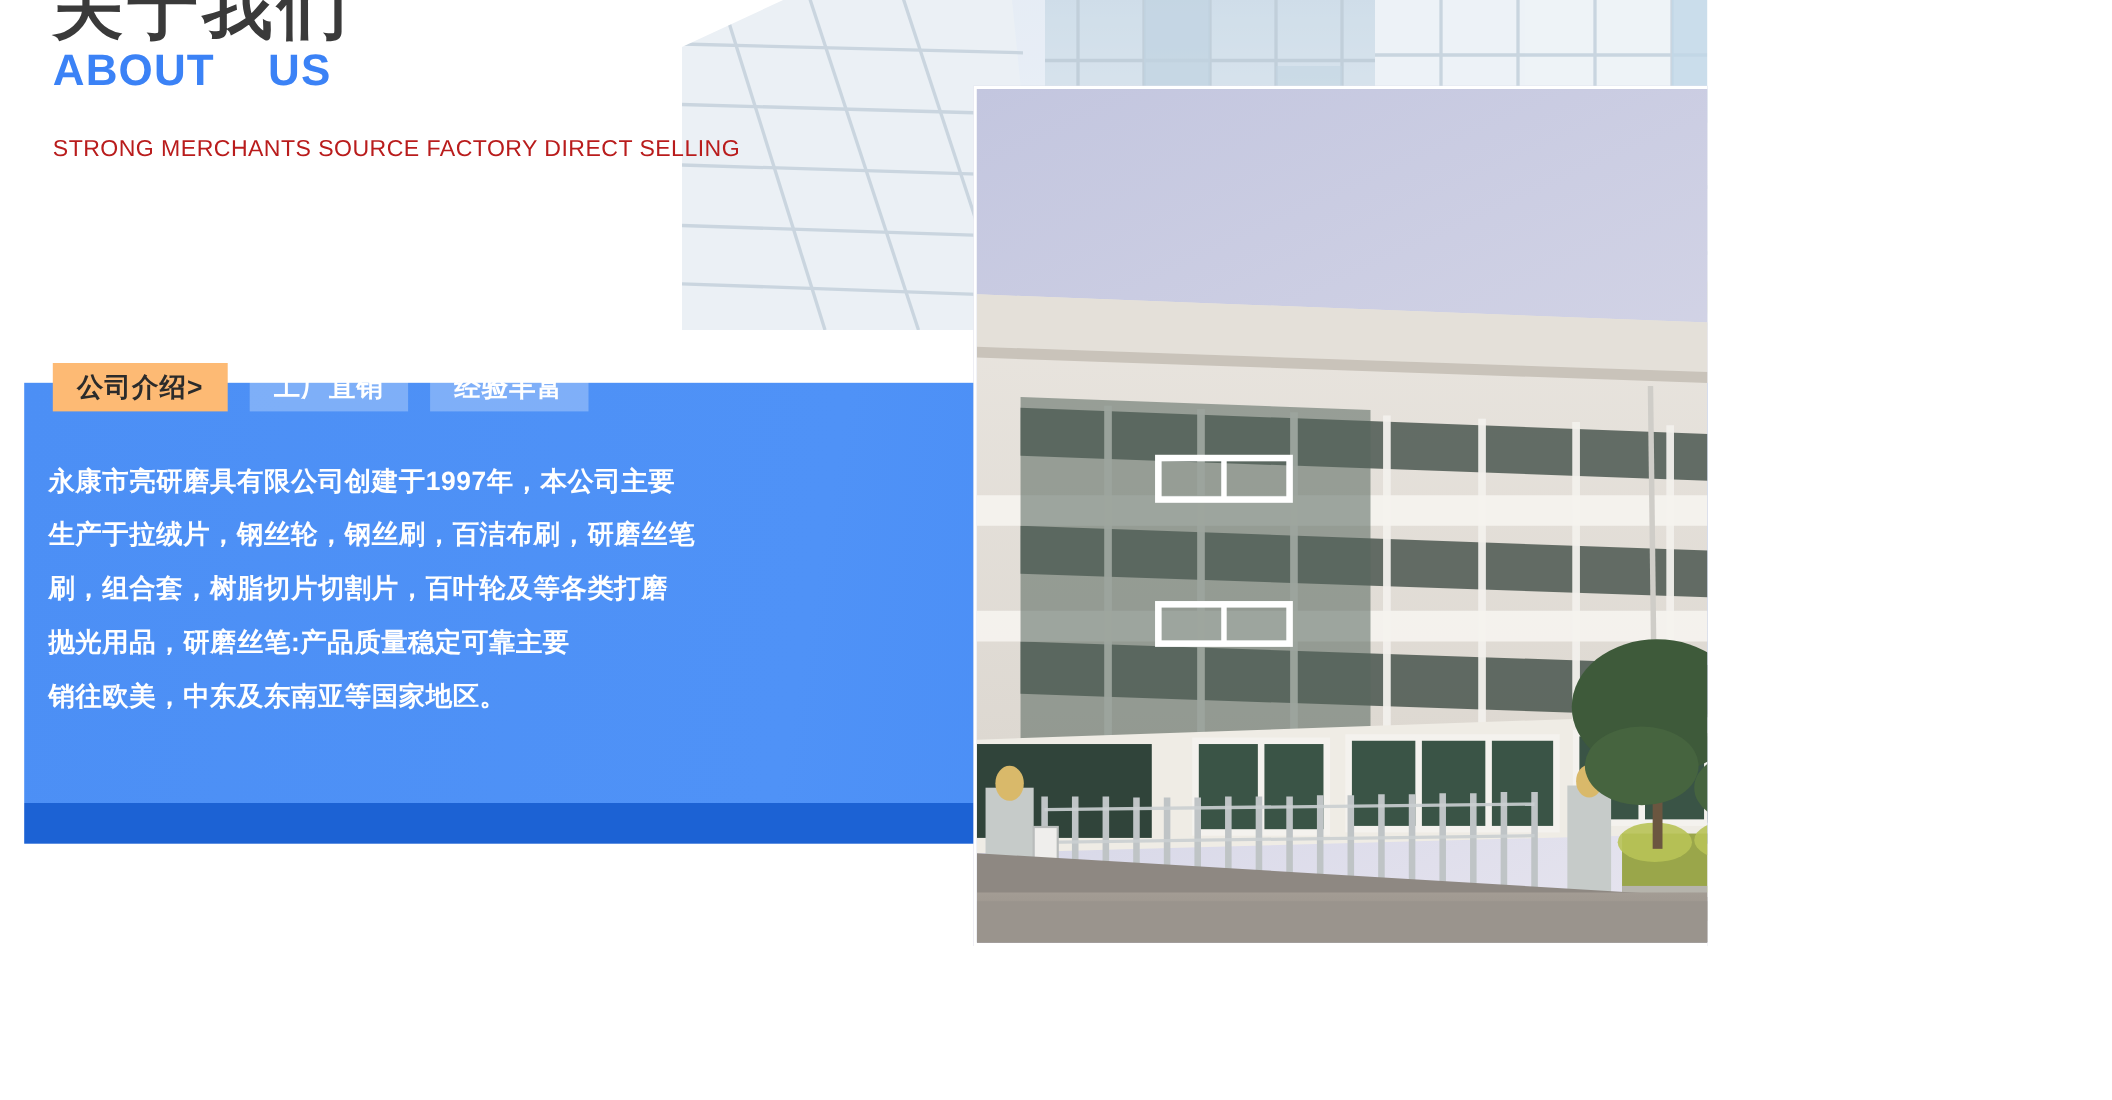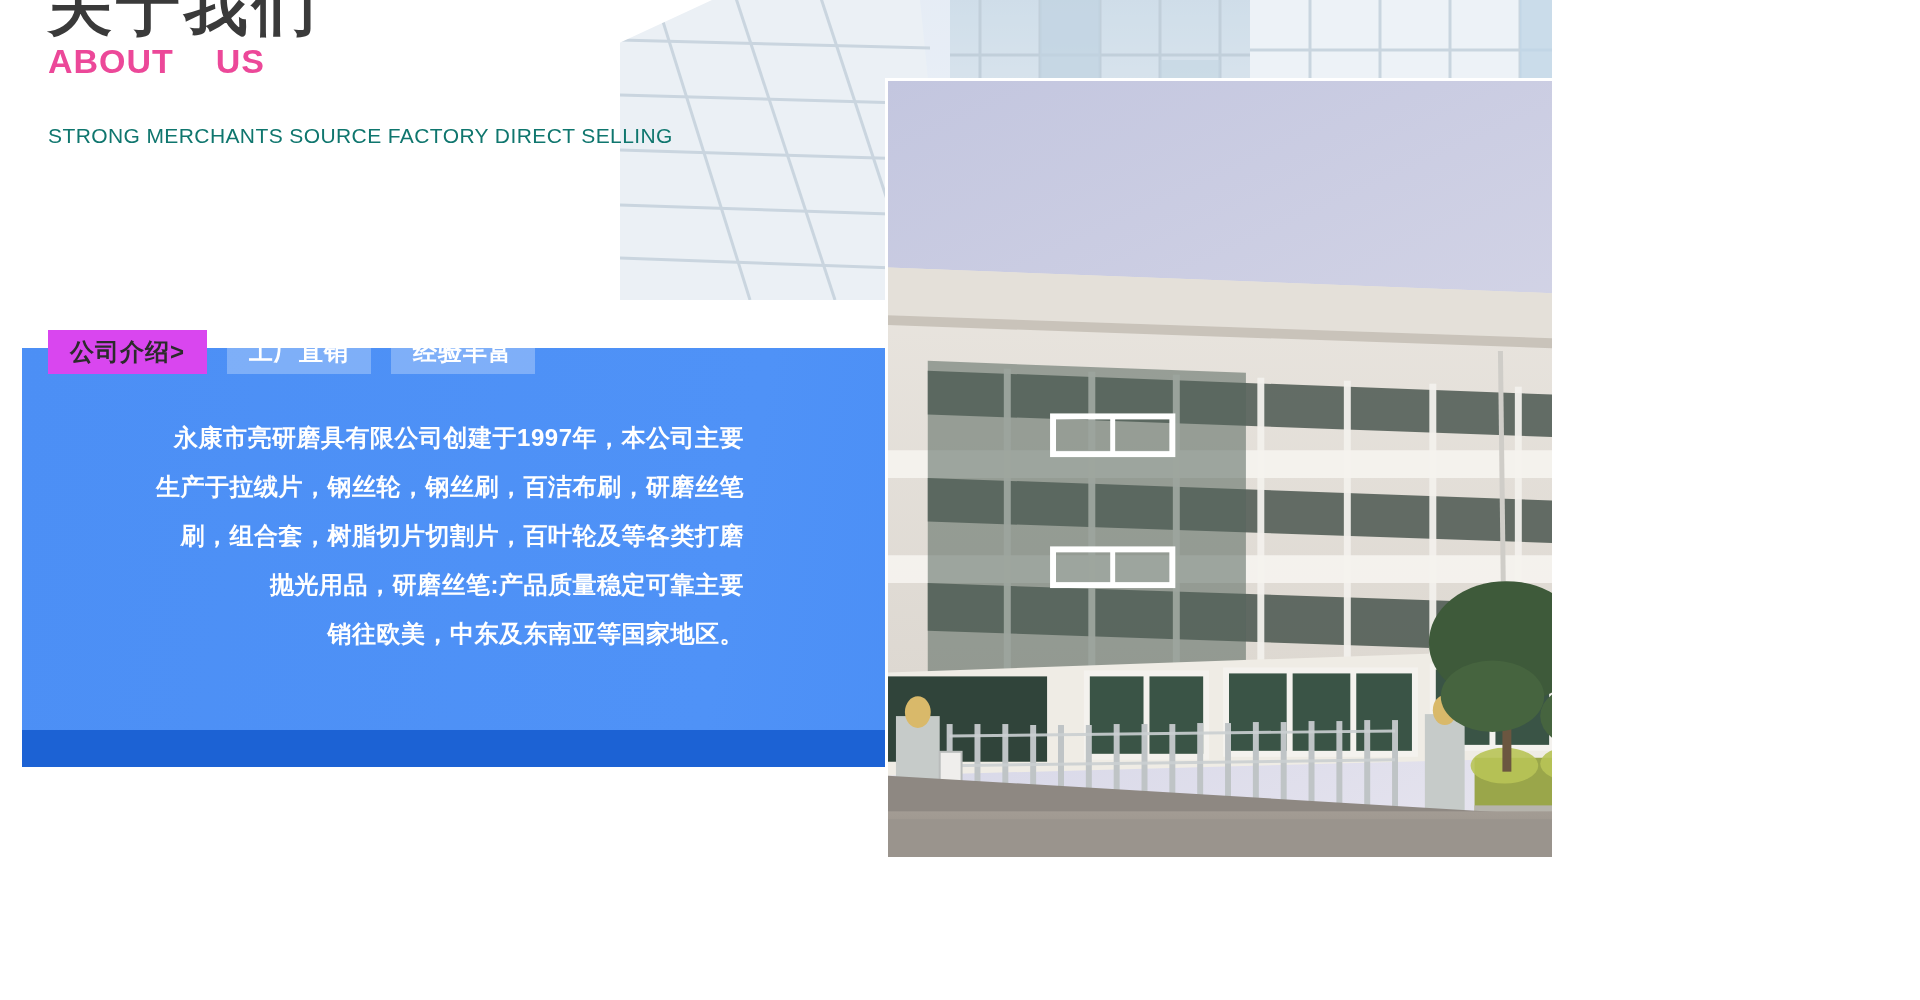--- a/index.html
+++ b/index.html
@@ -54,39 +54,39 @@
   .title-cn {
     font-size: 64px;
     font-weight: 700;
     line-height: 1.0;
     letter-spacing: 4px;
     color: #3a3a3a;
     white-space: nowrap;
   }
   .title-en {
     margin-top: 4px;
-    font-size: 34px;
+    font-size: 40px;
     font-weight: 700;
     letter-spacing: 1px;
-    color: #ec4899;
+    color: #3b82f6;
     white-space: pre;
   }
 
   .subtitle-block {
     position: absolute;
     left: 48px;
     top: 114px;
     width: 700px;
   }
   .subtitle-line {
     font-size: 21px;
     font-weight: 400;
     letter-spacing: 0.4px;
     line-height: 43px;
-    color: #0f766e;
+    color: #b91c1c;
     white-space: nowrap;
   }
 
   
   .main-photo {
     position: absolute;
     left: 885px;
     top: 78px;
     width: 1035px;
     height: 782px;
@@ -135,36 +135,35 @@
     align-items: center;
     justify-content: center;
     padding: 0 22px;
     font-size: 24px;
     font-weight: 700;
     letter-spacing: 1px;
     white-space: nowrap;
     cursor: pointer;
   }
   .tab.active {
-    background: #d946ef;
+    background: #fdba74;
     color: #2b2b2b;
   }
   .tab.inactive {
     background: rgba(255,255,255,0.28);
     color: #ffffff;
   }
 
   
   .body-text {
     position: absolute;
     left: 44px;
     top: 413px;
     width: 700px;
     z-index: 5;
-    text-align: right;
   }
   .body-line {
     font-size: 24px;
     font-weight: 700;
     line-height: 49px;
     color: #ffffff;
     letter-spacing: 0.5px;
     white-space: nowrap;
   }
 </style>

